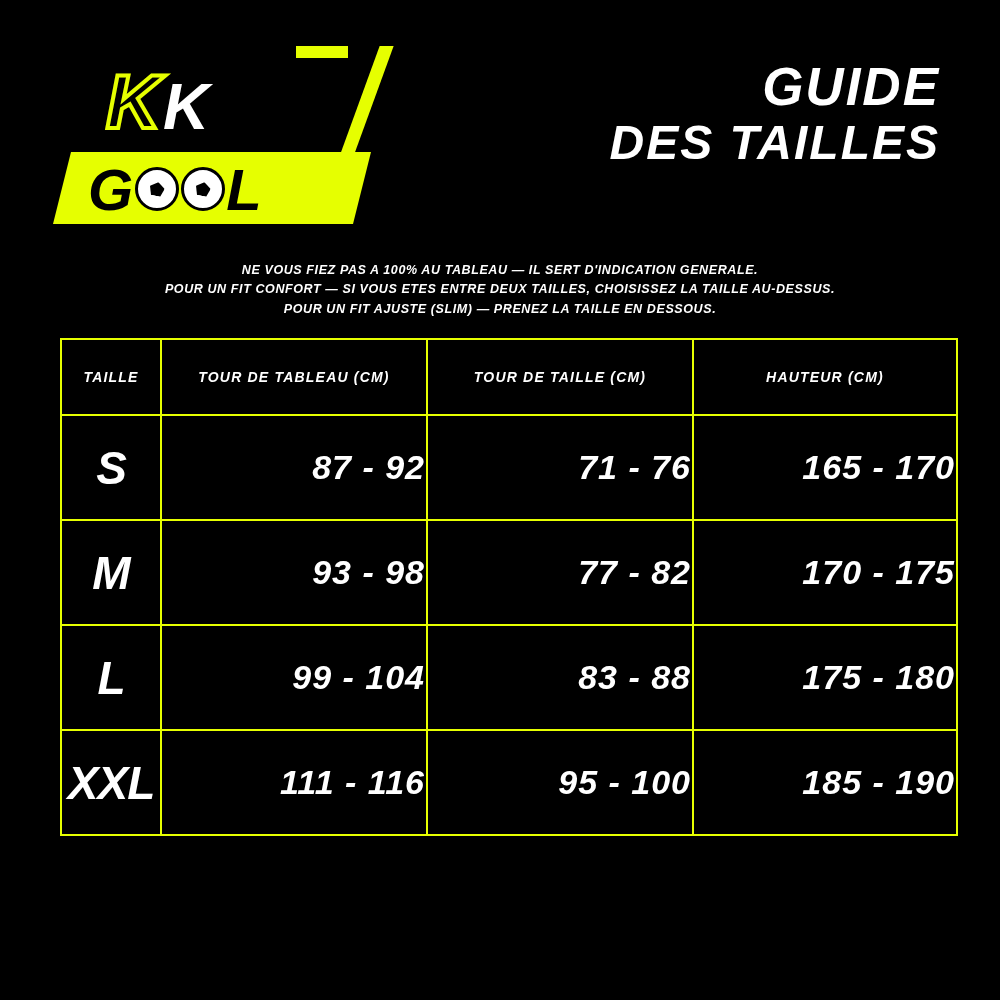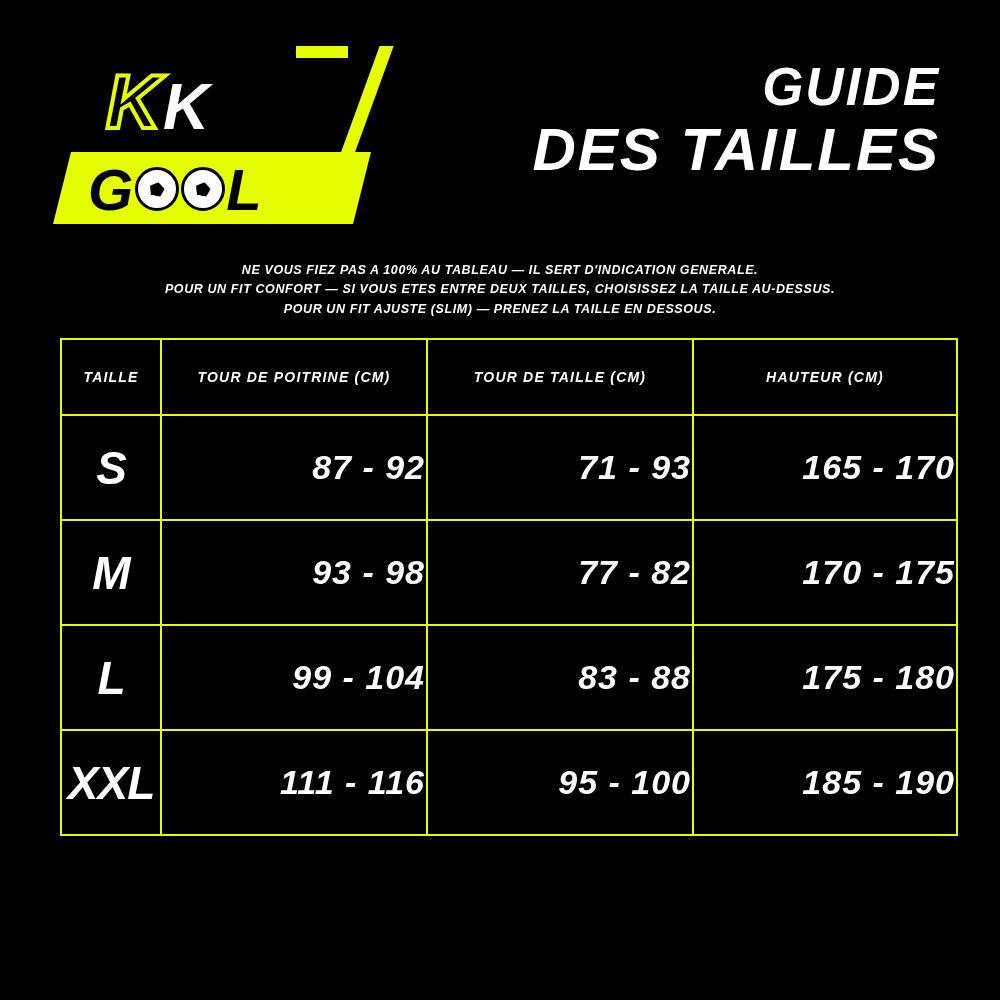--- a/index.html
+++ b/index.html
@@ -135,21 +135,21 @@
   }
   .title-line1 {
     font-size: 53px;
     font-weight: bold;
     font-style: italic;
     letter-spacing: 2px;
     line-height: 0.95;
     color: #ffffff;
   }
   .title-line2 {
-    font-size: 60px;
+    font-size: 48px;
     font-weight: bold;
     font-style: italic;
     letter-spacing: 2px;
     line-height: 1.05;
     color: #ffffff;
     margin-top: 6px;
   }
 
   
   .notes {
@@ -246,30 +246,30 @@
     <div class="note">NE VOUS FIEZ PAS A 100% AU TABLEAU — IL SERT D'INDICATION GENERALE.</div>
     <div class="note">POUR UN FIT CONFORT — SI VOUS ETES ENTRE DEUX TAILLES, CHOISISSEZ LA TAILLE AU-DESSUS.</div>
     <div class="note">POUR UN FIT AJUSTE (SLIM) — PRENEZ LA TAILLE EN DESSOUS.</div>
   </div>
 
   <div class="table-wrap">
     <table>
       <thead>
         <tr>
           <th class="col-size">TAILLE</th>
-          <th class="col-a">TOUR DE POITRINE (CM)</th>
+          <th class="col-a">TOUR DE TABLEAU (CM)</th>
           <th class="col-b">TOUR DE TAILLE (CM)</th>
           <th class="col-c">HAUTEUR (CM)</th>
         </tr>
       </thead>
       <tbody>
         <tr>
           <td class="size-cell">S</td>
           <td class="val-cell">87 - 92</td>
-          <td class="val-cell">71 - 93</td>
+          <td class="val-cell">71 - 76</td>
           <td class="val-cell">165 - 170</td>
         </tr>
         <tr>
           <td class="size-cell">M</td>
           <td class="val-cell">93 - 98</td>
           <td class="val-cell">77 - 82</td>
           <td class="val-cell">170 - 175</td>
         </tr>
         <tr>
           <td class="size-cell">L</td>

